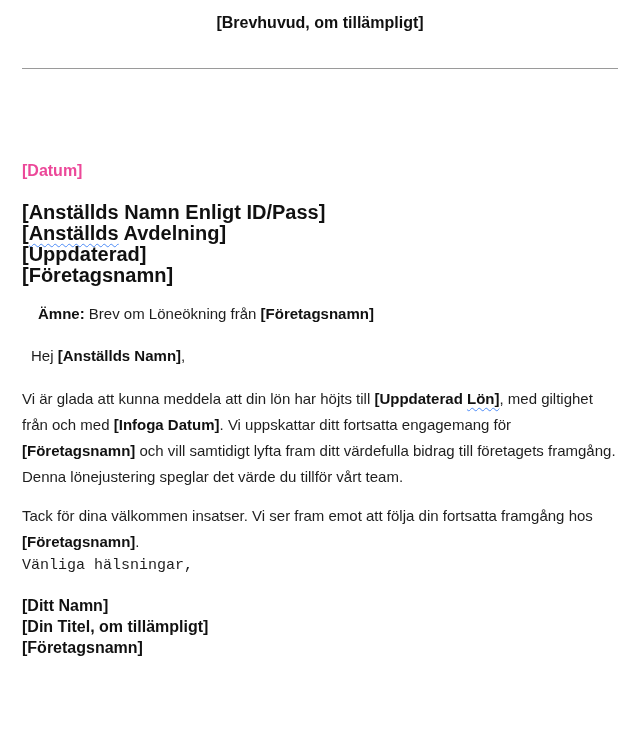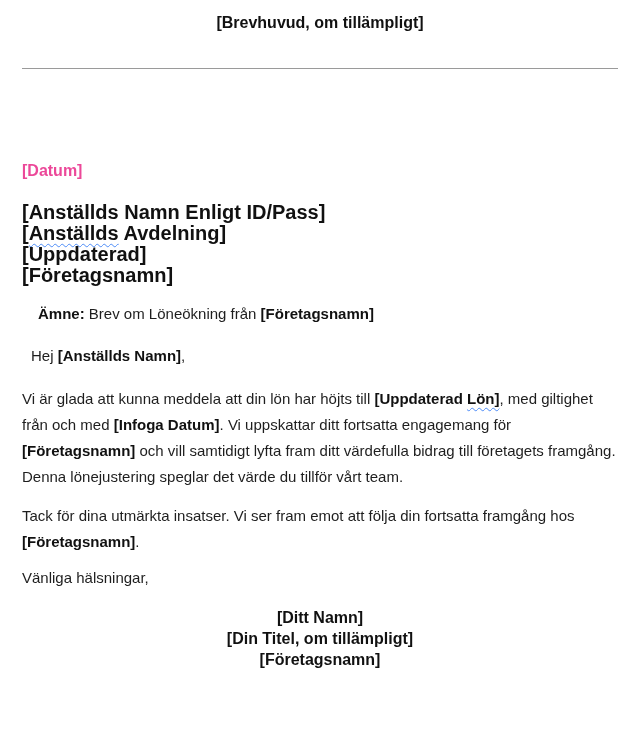--- a/index.html
+++ b/index.html
@@ -39,22 +39,22 @@
     font-weight: 700;
     font-size: 20px;
     line-height: 21px;
     color: #111111;
   }
   .subject  { margin: 17px 0 0 16px; line-height: 21px; }
   .greeting { margin: 21px 0 0 9px; line-height: 21px; }
   .para     { margin: 20px 0 0 0; line-height: 26px; max-width: 596px; }
   .para-2   { margin-top: 16px; }
   .para-3   { margin-top: 13px; }
-  .closing  { margin: 12px 0 0 0; line-height: 21px; }
-  .sig { margin-top: 19px; text-align: center; }
+  .closing  { margin: 0 0 0 0; line-height: 21px; font-family: Liberation Mono, monospace; }
+  .sig { margin-top: 19px; }
   .sig .block-line {
     margin: 0;
     font-weight: 700;
     font-size: 16px;
     line-height: 21px;
     color: #111111;
   }
   strong { font-weight: 700; color: #111111; }
   .squiggle {
     text-decoration-line: underline;
@@ -82,21 +82,21 @@
     <p class="block-line"><strong>[Företagsnamn]</strong></p>
   </div>
 
   <p class="subject"><strong>Ämne:</strong><span> Brev om Löneökning från </span><strong>[Företagsnamn]</strong></p>
 
   <p class="greeting"><span>Hej </span><strong>[Anställds Namn]</strong><span>,</span></p>
 
   <p class="para para-1"><span>Vi är glada att kunna meddela att din lön har höjts till </span><strong>[Uppdaterad </strong><strong class="squiggle">Lön]</strong><span>, med giltighet från och med </span><strong>[Infoga Datum]</strong><span>. Vi uppskattar ditt fortsatta engagemang för </span><strong>[Företagsnamn]</strong><span> och vill samtidigt lyfta fram ditt värdefulla bidrag till företagets framgång. Denna lönejustering speglar det värde du tillför vårt team.</span></p>
 
 
-  <p class="para para-3"><span>Tack för dina utmärkta insatser. Vi ser fram emot att följa din fortsatta framgång hos </span><strong>[Företagsnamn]</strong><span>.</span></p>
+  <p class="para para-3"><span>Tack för dina välkommen insatser. Vi ser fram emot att följa din fortsatta framgång hos </span><strong>[Företagsnamn]</strong><span>.</span></p>
 
   <p class="closing">Vänliga hälsningar,</p>
 
   <div class="sig">
     <p class="block-line">[Ditt Namn]</p>
     <p class="block-line">[Din Titel, om tillämpligt]</p>
     <p class="block-line">[Företagsnamn]</p>
   </div>
 
 </div>

